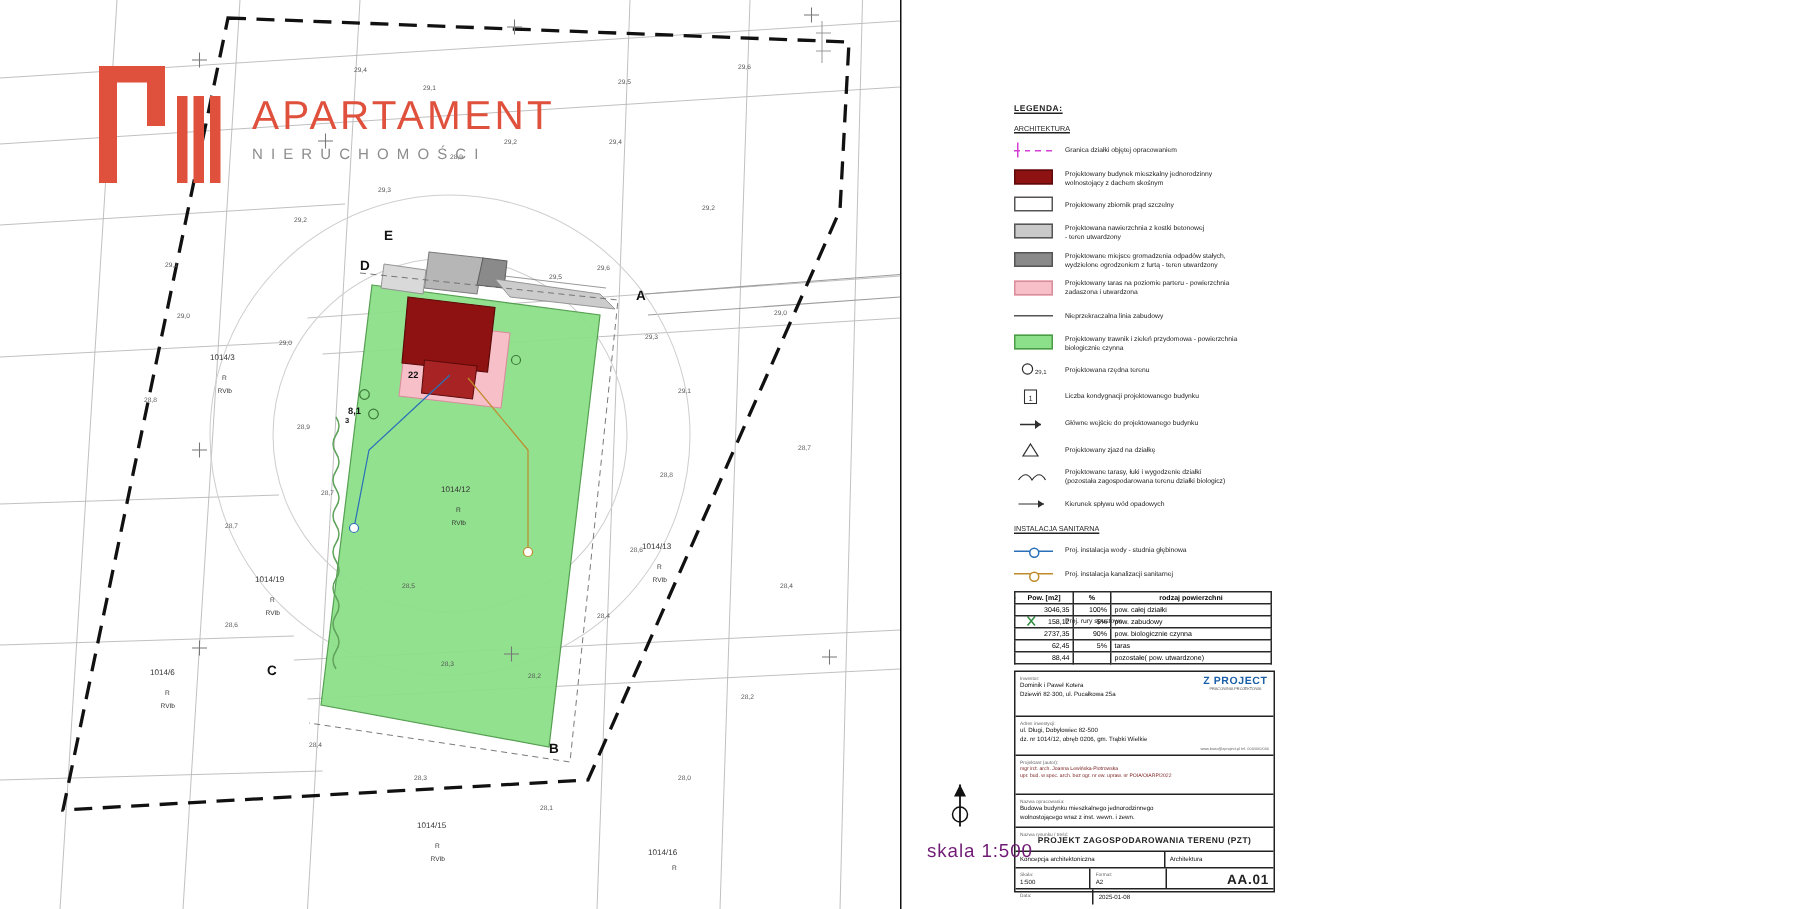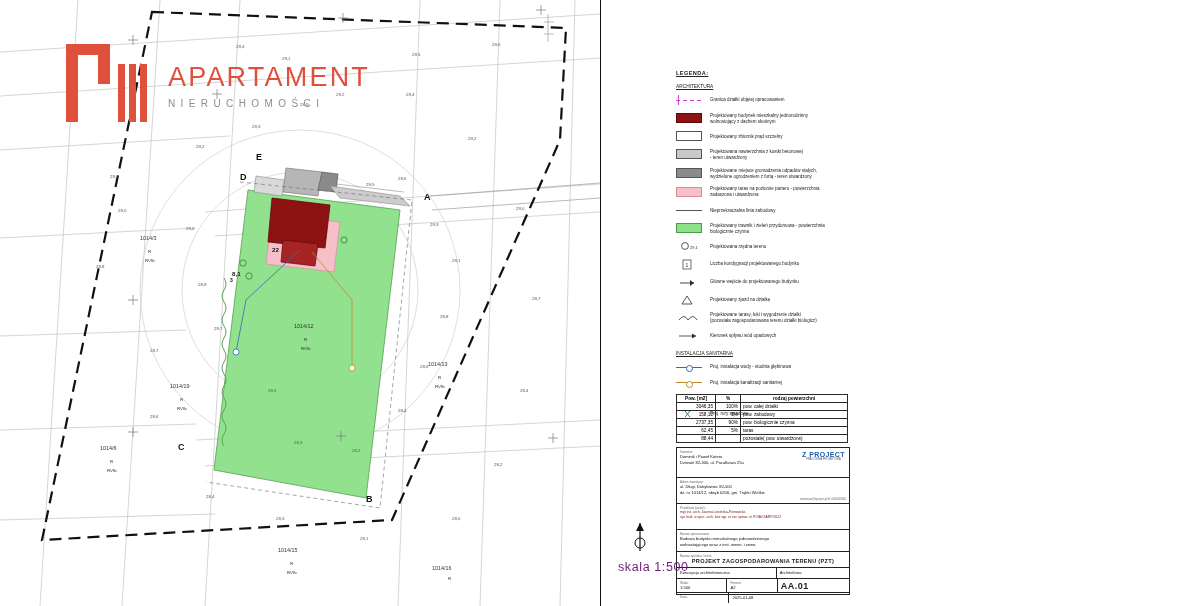--- a/index.html
+++ b/index.html
@@ -493,21 +493,21 @@
 
     <div class="tb-split" style="height:13px;padding:0;">
       <div style="flex:.8;border-right:.4px solid #222;">
         <div class="tb-label">Skala:</div>
         <div class="tb-val">1:500</div>
       </div>
       <div style="flex:.8;border-right:.4px solid #222;">
         <div class="tb-label">Format:</div>
         <div class="tb-val">A2</div>
       </div>
-      <div style="flex:1.2;text-align:left;">
+      <div style="flex:1.2;text-align:right;">
         <div class="tb-aa">AA.01</div>
       </div>
     </div>
 
     <div class="tb-split" style="height:10px;padding:0;border-top:.4px solid #222;">
       <div style="flex:.8;border-right:.4px solid #222;">
         <div class="tb-label">Data:</div>
       </div>
       <div style="flex:2;">
         <div class="tb-val">2025-01-08</div>

